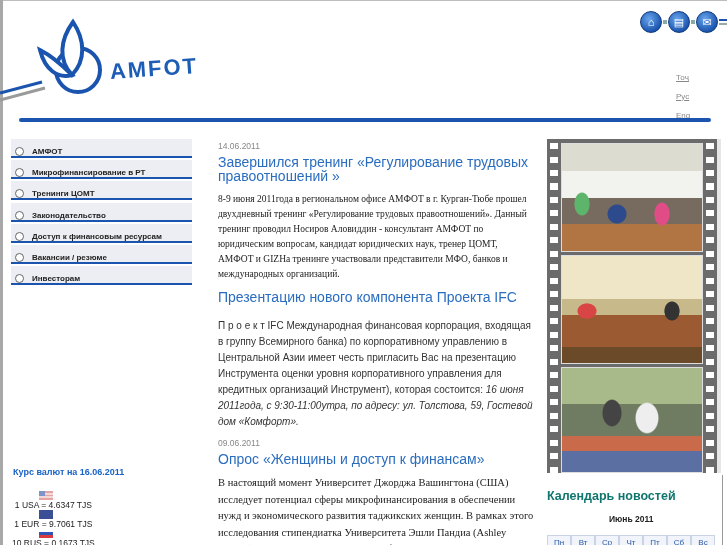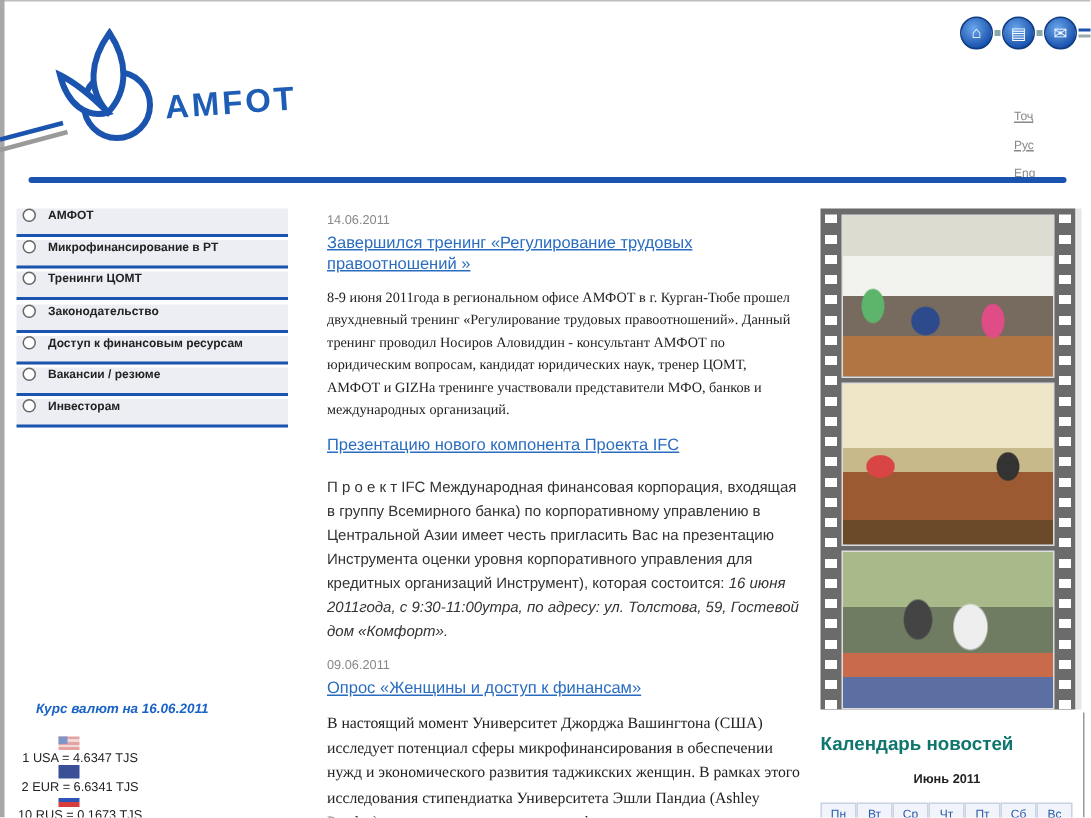--- a/index.html
+++ b/index.html
@@ -16,36 +16,36 @@
   .top-icons { position: absolute; left: 640px; top: 11px; display: flex; align-items: center; }
   .top-icon { width: 22px; height: 22px; border-radius: 50%; background: radial-gradient(circle at 40% 35%, #6aa6ec, #1c56b0 70%, #123e86); border: 1px solid #0f3b80; display: flex; align-items: center; justify-content: center; color: #fff; font-size: 11px; }
   .icon-sep { width: 4px; height: 4px; background: #8aa; margin: 0 1px; }
   .top-tail { width: 18px; height: 6px; border-top: 2px solid #1a54ae; border-bottom: 2px solid #9aa; margin-left: 1px; }
 
   .langs { position: absolute; left: 676px; top: 68px; font-size: 8px; color: #888; line-height: 19px; text-decoration: underline; }
   .langs div { cursor: pointer; }
 
   
   .menu { position: absolute; left: 11px; top: 139px; width: 181px; }
-  .menu-item { height: 19px; background: #eceef3; border-bottom: 2px solid #1a54ae; margin-bottom: 2.2px; display: flex; align-items: flex-start; padding-left: 4px; font-size: 8px; font-weight: bold; color: #222; cursor: pointer; }
+  .menu-item { height: 19px; background: #eceef3; border-bottom: 2px solid #1a54ae; margin-bottom: 2.2px; display: flex; align-items: flex-end; padding-left: 4px; font-size: 8px; font-weight: bold; color: #222; cursor: pointer; }
   .menu-item .bullet { width: 9px; height: 9px; border: 1.5px solid #666; border-radius: 50%; margin-right: 8px; background: #fff; }
 
-  .rates-title { position: absolute; left: 24px; top: 467px; font-size: 9px; font-weight: bold; color: #1a63c6; font-style: italic; }
+  .rates-title { position: absolute; left: 13px; top: 467px; font-size: 9px; font-weight: bold; color: #1a63c6; }
   .rates { position: absolute; left: 12px; top: 491px; font-size: 8.5px; color: #222; }
   .rate-row { display: flex; align-items: center; height: 19px; flex-direction: column; }
   .flag { width: 14px; height: 9px; margin-right: 14px; }
   .flag.usa { background: linear-gradient(180deg, #e6a3a3 0 20%, #f1d9d9 20% 40%, #e6a3a3 40% 60%, #f1d9d9 60% 80%, #e6a3a3 80%); position: relative; }
   .flag.usa::before { content: ""; position: absolute; left: 0; top: 0; width: 6px; height: 5px; background: #7f95c7; }
   .flag.eur { background: #3a4f95; }
   .flag.rus { background: linear-gradient(180deg, #fff 0 33%, #2e54b8 33% 66%, #d83b3b 66%); }
 
   
   .news { position: absolute; left: 218px; top: 141px; width: 316px; }
   .news-date { font-size: 8.5px; color: #888; margin-bottom: 4px; }
-  .news-title { font-size: 11px; color: #2a6dc0; text-decoration: underline; line-height: 14px; cursor: pointer; display: block; }
+  .news-title { font-size: 14px; color: #2a6dc0; line-height: 14px; cursor: pointer; display: block; }
   .news-body-serif { font-family: "Liberation Serif", serif; font-size: 9.5px; color: #222; line-height: 15px; margin-top: 9px; }
   .news-body-sans { font-size: 10px; color: #333; line-height: 16px; margin-top: 14px; }
   .news-body-sans em { font-style: italic; }
   .news-block { margin-bottom: 8px; }
 
   
   .film { position: absolute; left: 547px; top: 139px; width: 170px; height: 334px; background: #6b6b6b; }
   .film-holes-l, .film-holes-r { position: absolute; top: 4px; width: 8px; height: 330px; background-image: repeating-linear-gradient(180deg, #fff 0 6px, transparent 6px 13.5px); }
   .film-holes-l { left: 3px; }
   .film-holes-r { right: 3px; }
@@ -137,21 +137,21 @@
 </nav>
 
 <div class="rates-title">Курс валют на 16.06.2011</div>
 <div class="rates">
   <div class="rate-row">
     <span class="flag usa"></span>
     <span>1 USA = 4.6347 TJS</span>
   </div>
   <div class="rate-row">
     <span class="flag eur"></span>
-    <span>2 EUR = 6.6341 TJS</span>
+    <span>1 EUR = 9.7061 TJS</span>
   </div>
   <div class="rate-row">
     <span class="flag rus"></span>
     <span>10 RUS = 0.1673 TJS</span>
   </div>
 </div>
 
 <div class="news">
   <div class="news-block">
     <div class="news-date">14.06.2011</div>

